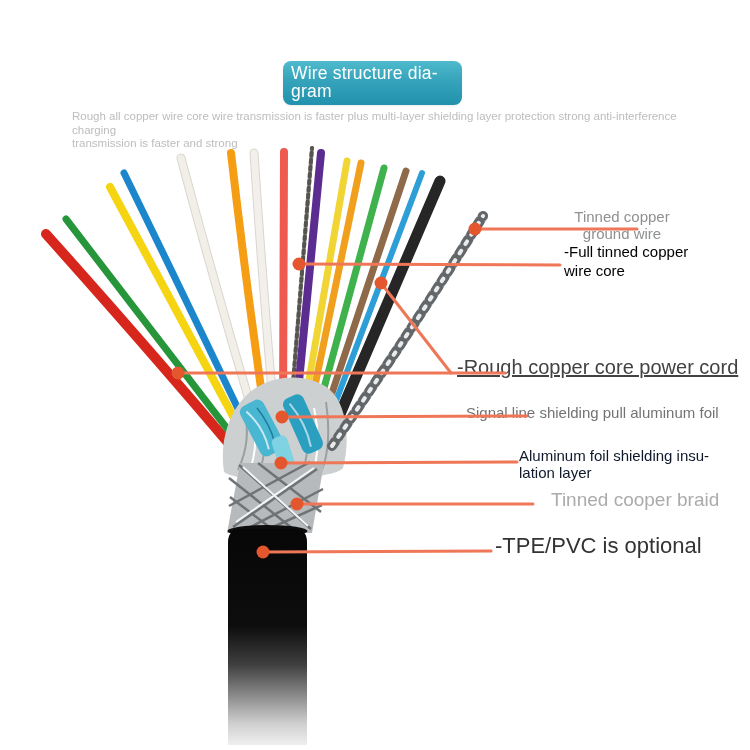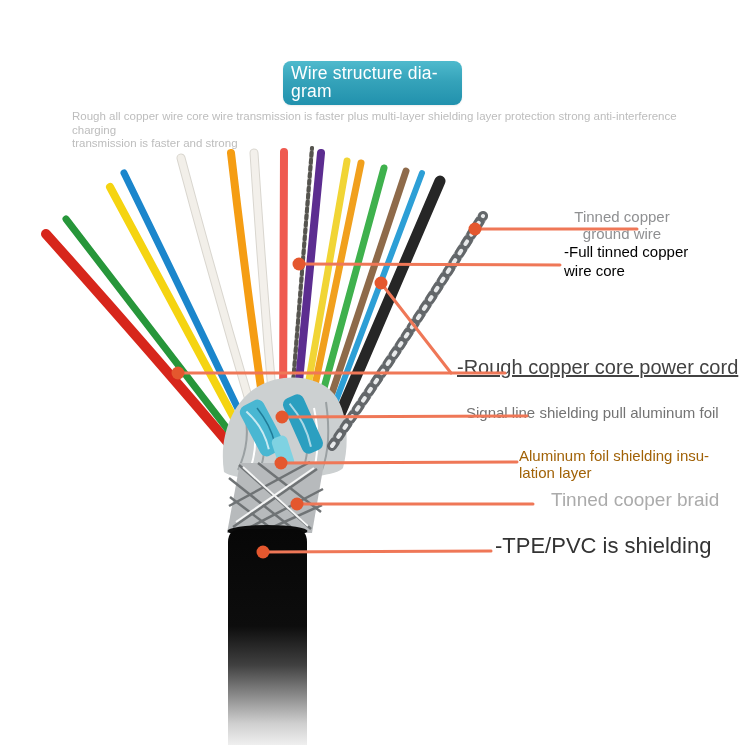--- a/index.html
+++ b/index.html
@@ -25,21 +25,21 @@
   .leader-layer{pointer-events:none;z-index:3;}
   .cable-layer{z-index:1;}
 
   .callout{position:absolute;z-index:2;white-space:nowrap;}
   .callout span{display:block;}
   .co-ground{left:566px;top:209px;width:112px;text-align:center;
     color:#8f9092;font-size:15px;line-height:16.5px;}
   .co-core{left:564px;top:242px;color:#000000;font-size:15px;line-height:19px;}
   .co-power{left:457px;top:356px;color:#424242;font-size:20px;text-decoration:underline;}
   .co-signal{left:466px;top:404px;color:#737373;font-size:15px;}
-  .co-foil{left:519px;top:448px;color:#a16207;font-size:15px;line-height:16.5px;}
+  .co-foil{left:519px;top:448px;color:#0f172a;font-size:15px;line-height:16.5px;}
   .co-braid{left:551px;top:489px;color:#ababab;font-size:19px;}
   .co-jacket{left:495px;top:533px;color:#333333;font-size:22px;}
 </style>
 </head>
 <body>
 
 <div id="stage">
 
   <div class="badge">
     <span>Wire structure dia-</span>
@@ -154,21 +154,21 @@
     <span>Signal line shielding pull aluminum foil</span>
   </div>
   <div class="callout co-foil">
     <span>Aluminum foil shielding insu-</span>
     <span>lation layer</span>
   </div>
   <div class="callout co-braid">
     <span>Tinned cooper braid</span>
   </div>
   <div class="callout co-jacket">
-    <span>-TPE/PVC is shielding</span>
+    <span>-TPE/PVC is optional</span>
   </div>
 
   <svg class="svg-layer leader-layer" width="750" height="750" viewBox="0 0 750 750">
     <g fill="none" stroke-width="3" stroke-linecap="round">
       <line x1="475" y1="229" x2="637" y2="229" stroke="#ef7757"></line>
       <line x1="299" y1="264" x2="560" y2="265" stroke="#ef7757"></line>
       <line x1="381" y1="283" x2="451" y2="373" stroke="#ef7757"></line>
       <line x1="178" y1="373" x2="505" y2="373" stroke="#ef7757"></line>
       <line x1="282" y1="417" x2="527" y2="416" stroke="#ef7757"></line>
       <line x1="281" y1="463" x2="517" y2="462" stroke="#ef7757"></line>

